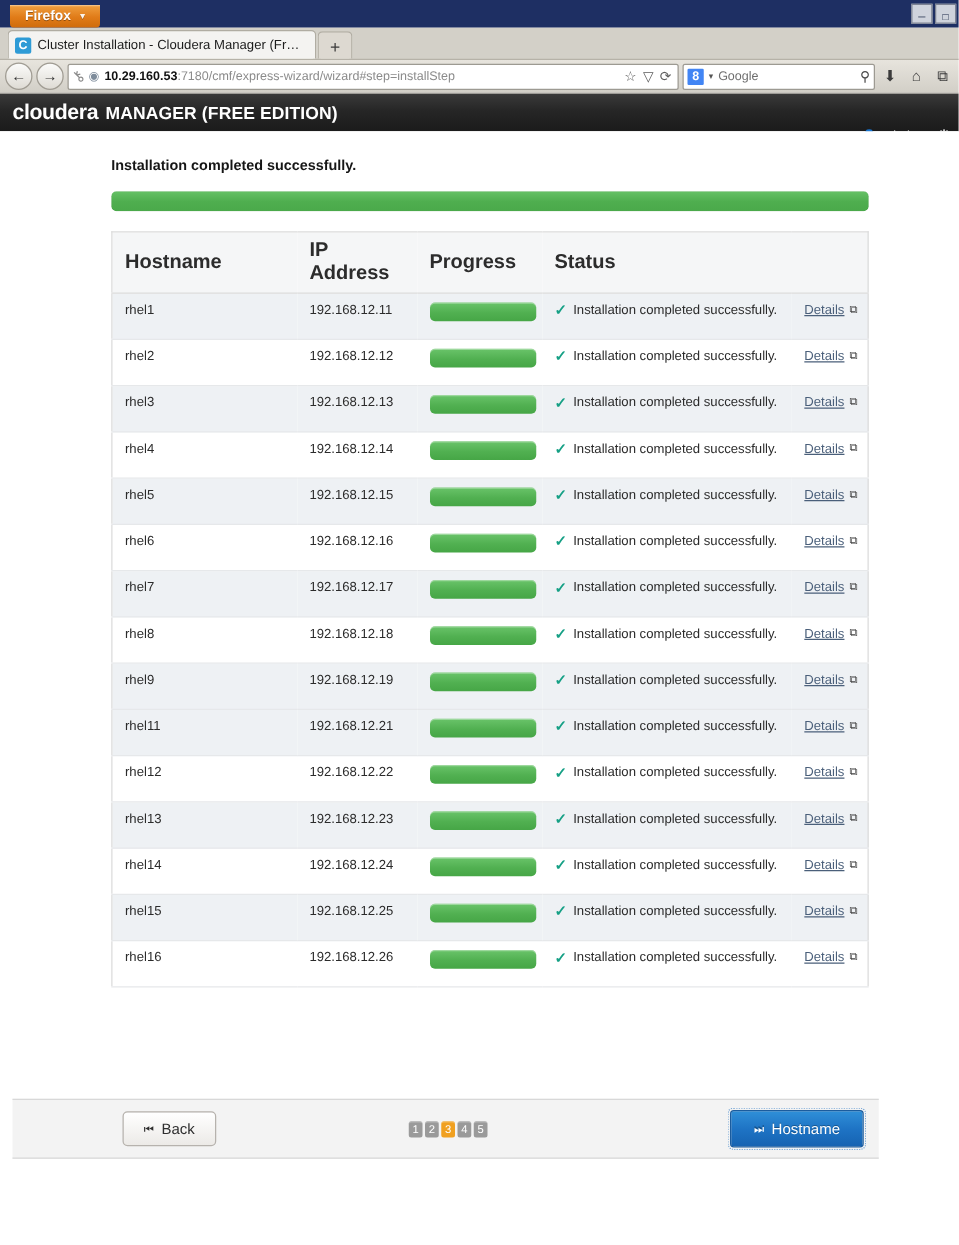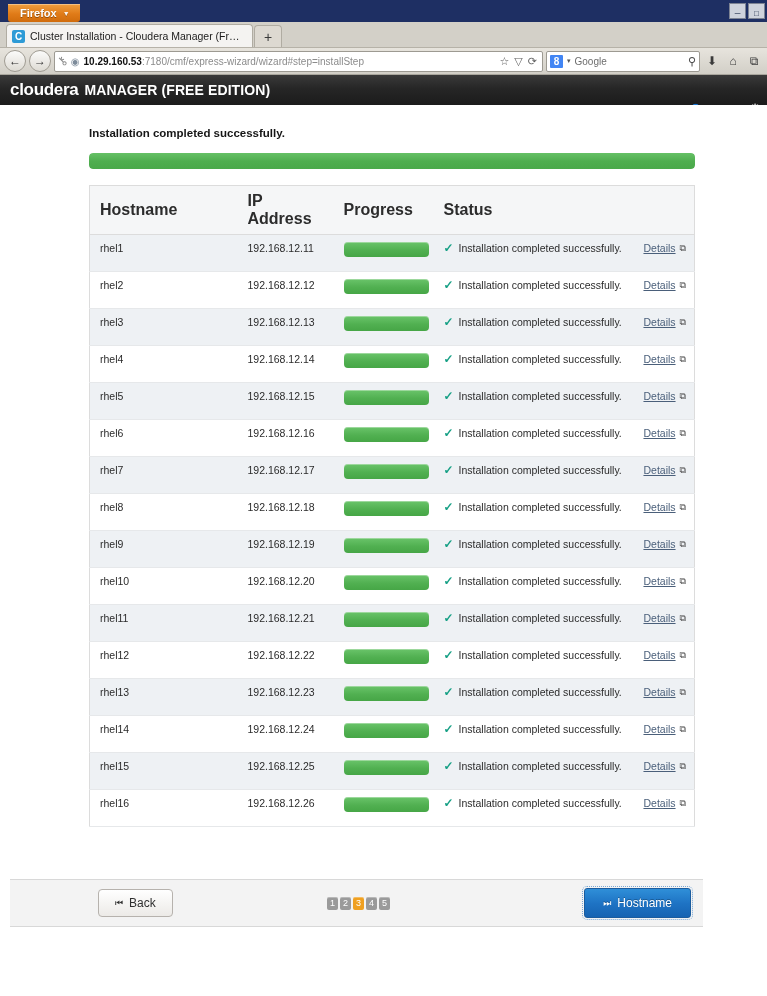--- a/index.html
+++ b/index.html
@@ -643,34 +643,20 @@
               <div class="row-progress" style="width: 85px;"></div>
             </td>
             <td>
               <div class="status-cell">
                 <span class="check-icon">✓</span>
                 <span>Installation completed successfully.</span>
               </div>
             </td>
             <td class="details-cell"><a class="details-link">Details</a><span class="popout-icon">⧉</span></td>
           </tr>
-          <tr class="even">
-            <td>rhel10</td>
-            <td>192.168.12.20</td>
-            <td>
-              <div class="row-progress" style="width: 85px;"></div>
-            </td>
-            <td>
-              <div class="status-cell">
-                <span class="check-icon">✓</span>
-                <span>Installation completed successfully.</span>
-              </div>
-            </td>
-            <td class="details-cell"><a class="details-link">Details</a><span class="popout-icon">⧉</span></td>
-          </tr>
           <tr class="odd">
             <td>rhel11</td>
             <td>192.168.12.21</td>
             <td>
               <div class="row-progress" style="width: 85px;"></div>
             </td>
             <td>
               <div class="status-cell">
                 <span class="check-icon">✓</span>
                 <span>Installation completed successfully.</span>

